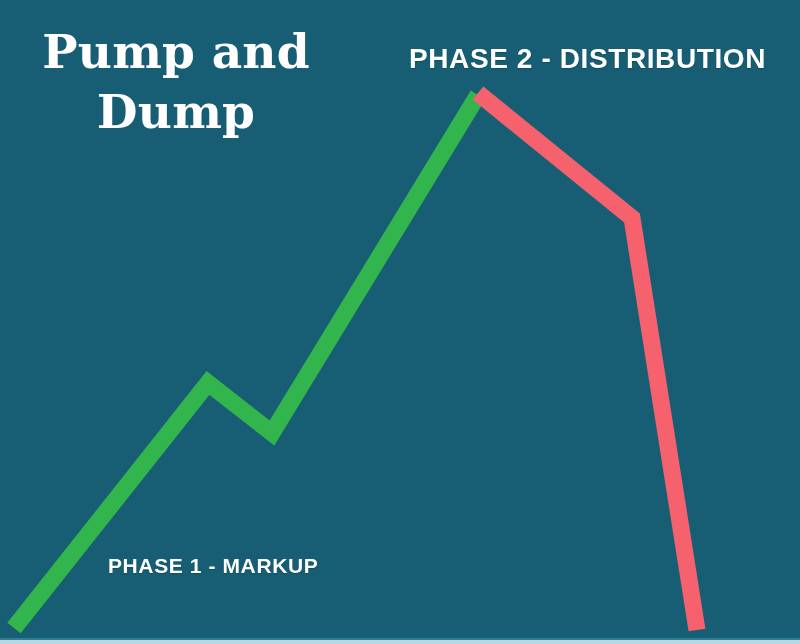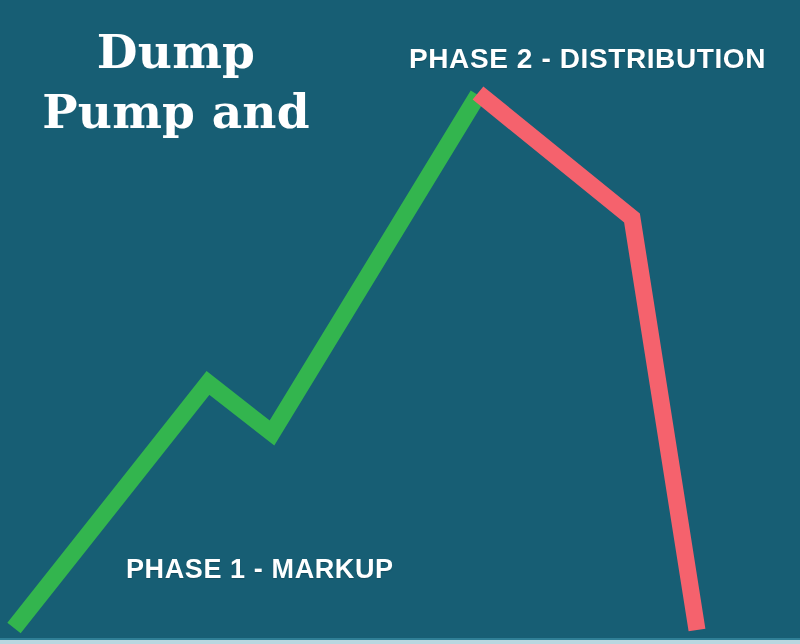--- a/index.html
+++ b/index.html
@@ -51,22 +51,21 @@
     text-shadow: 0 1px 1px rgba(8,45,58,0.35);
   }
   .phase-2 {
     left: 409px;
     top: 43px;
     font-size: 28px;
   }
   .phase-1 {
     left: 108px;
     top: 554px;
-    font-size: 27px;
-    margin-left: 18px;
+    font-size: 21px;
   }
   .phase-3 {
     left: 534px;
     top: 470px;
     font-size: 27px;
   }
   .bottom-strip {
     position: absolute;
     left: 0;
     bottom: 0;
@@ -89,22 +88,22 @@
 <body>
 
 <div class="infographic" style="background: rgb(23, 94, 116);">
 
   <svg class="chart-svg" viewBox="0 0 800 644" preserveAspectRatio="none" aria-hidden="true">
     <polyline points="14,628 208,383 272,433 478,95" fill="none" stroke="#33b54e" stroke-width="17" stroke-linejoin="miter" stroke-linecap="butt"></polyline>
     <polyline points="478,93 632,218 697,630" fill="none" stroke="#f5626d" stroke-width="17" stroke-linejoin="miter" stroke-linecap="butt"></polyline>
   </svg>
 
   <div class="title">
+    <div>Pump and</div>
     <div>Dump</div>
-    <div>Pump and</div>
   </div>
 
   <div class="phase-label phase-2">PHASE 2 - DISTRIBUTION</div>
 
   <div class="phase-label phase-1">PHASE 1 - MARKUP</div>
 
 
   <div class="bottom-strip-inner"></div>
   <div class="bottom-strip" style="background: rgb(185, 215, 224);"></div>
 

